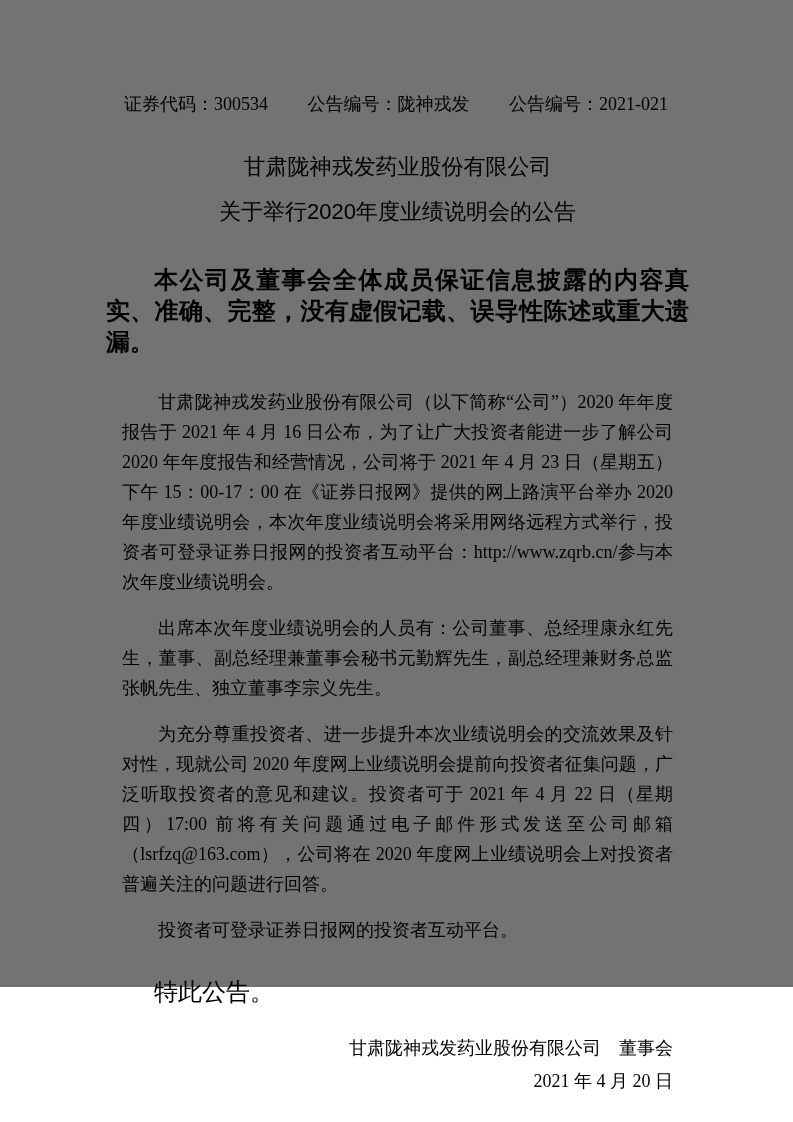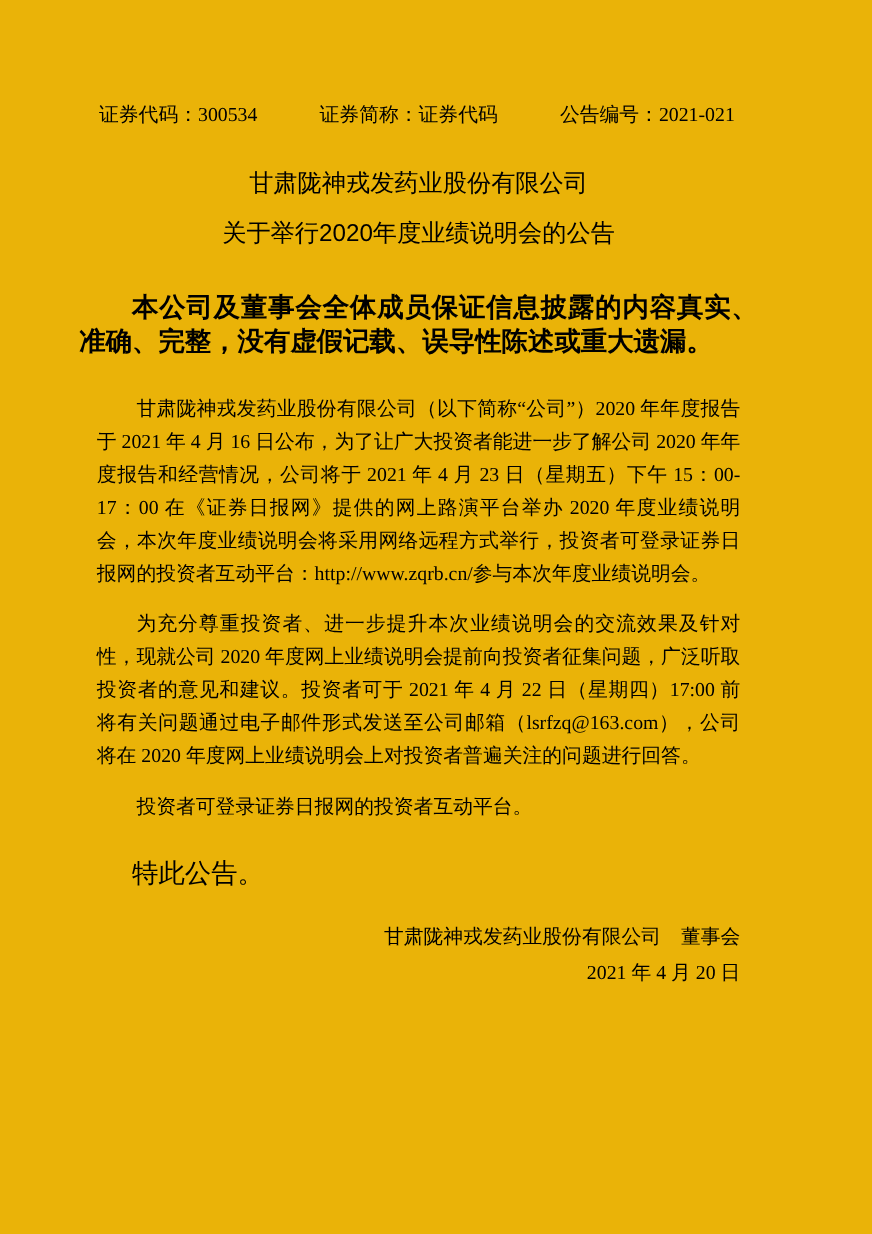--- a/index.html
+++ b/index.html
@@ -8,24 +8,24 @@
     background: #ffffff;
   }
   body {
     width: 793px;
     height: 1122px;
     overflow: hidden;
   }
   .page {
     box-sizing: border-box;
     width: 793px;
-    height: 1122px;
-    background: #eab308;
+    height: 987px;
+    background: #737373;
     color: #000000;
-    padding: 92px 104px 0 72px;
+    padding: 92px 104px 0 106px;
     font-family: "Liberation Serif", "DejaVu Serif", serif;
     font-size: 18px;
   }
   .doc-header {
     display: flex;
     justify-content: space-between;
     padding: 0 21px 0 18px;
     font-size: 18px;
     line-height: 24px;
     white-space: nowrap;
@@ -77,33 +77,34 @@
     margin: 0;
   }
 </style>
 </head>
 <body>
 
 <div class="page">
 
   <div class="doc-header">
     <span>证券代码：300534</span>
-    <span>证券简称：证券代码</span>
+    <span>公告编号：陇神戎发</span>
     <span>公告编号：2021-021</span>
   </div>
 
   <h1 class="title">
     <span class="title-line">甘肃陇神戎发药业股份有限公司</span>
     <span class="title-line">关于举行2020年度业绩说明会的公告</span>
   </h1>
 
   <p class="statement">本公司及董事会全体成员保证信息披露的内容真实、准确、完整，没有虚假记载、误导性陈述或重大遗漏。</p>
 
   <div class="body-paras">
     <p class="para">甘肃陇神戎发药业股份有限公司（以下简称“公司”）2020 年年度报告于 2021 年 4 月 16 日公布，为了让广大投资者能进一步了解公司 2020 年年度报告和经营情况，公司将于 2021 年 4 月 23 日（星期五）下午 15：00-17：00 在《证券日报网》提供的网上路演平台举办 2020 年度业绩说明会，本次年度业绩说明会将采用网络远程方式举行，投资者可登录证券日报网的投资者互动平台：http://www.zqrb.cn/参与本次年度业绩说明会。</p>
+    <p class="para">出席本次年度业绩说明会的人员有：公司董事、总经理康永红先生，董事、副总经理兼董事会秘书元勤辉先生，副总经理兼财务总监张帆先生、独立董事李宗义先生。</p>
     <p class="para">为充分尊重投资者、进一步提升本次业绩说明会的交流效果及针对性，现就公司 2020 年度网上业绩说明会提前向投资者征集问题，广泛听取投资者的意见和建议。投资者可于 2021 年 4 月 22 日（星期四）17:00 前将有关问题通过电子邮件形式发送至公司邮箱（lsrfzq@163.com），公司将在 2020 年度网上业绩说明会上对投资者普遍关注的问题进行回答。</p>
     <p class="para">投资者可登录证券日报网的投资者互动平台。</p>
   </div>
 
   <p class="closing">特此公告。</p>
 
   <div class="signature">
     <p>甘肃陇神戎发药业股份有限公司　董事会</p>
     <p>2021 年 4 月 20 日</p>
   </div>

